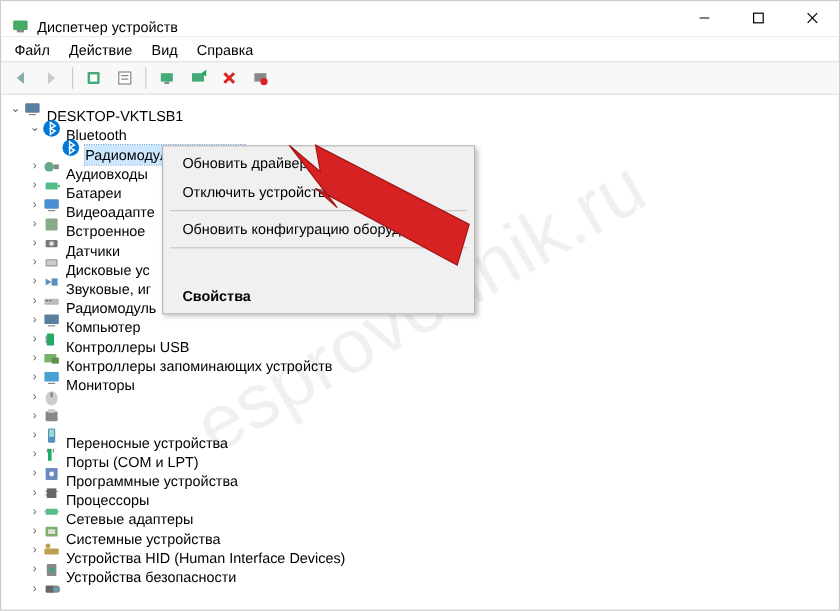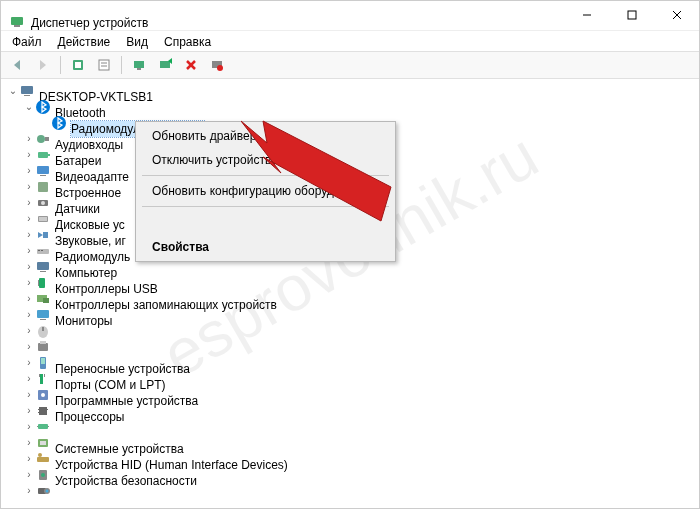--- a/index.html
+++ b/index.html
@@ -306,20 +306,21 @@
           </svg></span>
         <span class="nlabel">Процессоры</span>
       </div>
       <div class="node l1">
         <span class="twisty">›</span>
         <span class="nicon"><svg viewBox="0 0 16 16">
             <rect x="3" y="5" width="10" height="5" fill="#5b8" rx="1"></rect>
             <rect x="2" y="7" width="1" height="1" fill="#888"></rect>
             <rect x="13" y="7" width="1" height="1" fill="#888"></rect>
           </svg></span>
+        <span class="nlabel">Сетевые адаптеры</span>
       </div>
       <div class="node l1">
         <span class="twisty">›</span>
         <span class="nicon"><svg viewBox="0 0 16 16">
             <rect x="3" y="4" width="10" height="8" fill="#7ab06a" rx="1"></rect>
             <rect x="5" y="6" width="6" height="4" fill="#ddd"></rect>
           </svg></span>
         <span class="nlabel">Системные устройства</span>
       </div>
       <div class="node l1">

